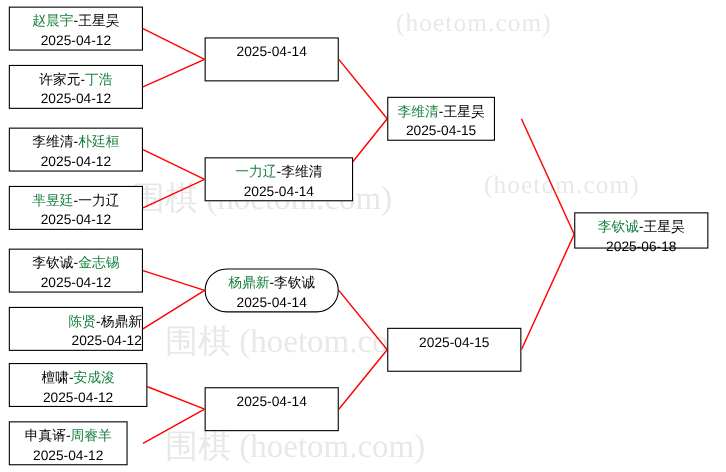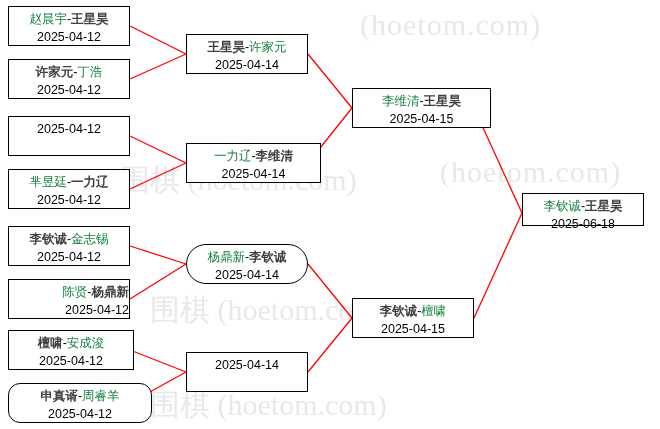--- a/index.html
+++ b/index.html
@@ -19,21 +19,21 @@
   .watermark {
     position: absolute;
     color: #e8e8e8;
     font-family: "Liberation Serif", serif;
     white-space: nowrap;
     pointer-events: none;
     user-select: none;
     z-index: 0;
   }
   .wm-en {
-    font-size: 30px;
+    font-size: 23px;
     letter-spacing: 1px;
   }
   .wm-cn {
     font-size: 30px;
   }
   svg.lines {
     position: absolute;
     left: 0;
     top: 0;
     width: 660px;
@@ -54,21 +54,21 @@
     color: #000000;
   }
   .node .players {
     display: block;
     white-space: nowrap;
   }
   .node .date {
     display: block;
     white-space: nowrap;
   }
-  .win { color: #404040; font-weight: bold; }
+  .win { color: #000000; }
   .lose { color: #15803d; }
   .sep { color: #000000; }
 </style>
 </head>
 <body>
 
 <div id="root">
 
   <div class="watermark wm-en" style="left:360px; top:8px;">(hoetom.com)</div>
   <div class="watermark wm-cn" style="left:120px; top:160px;">围棋 (hoetom.com)</div>
@@ -96,63 +96,62 @@
   <div id="nodes">
       <div class="node" style="left: 8px; top: 6px; width: 122px; height: 40px;">
         <span class="players"><span class="lose">赵晨宇</span><span class="sep">-</span><span class="win">王星昊</span></span>
         <span class="date">2025-04-12</span>
       </div>
       <div class="node" style="left: 8px; top: 59px; width: 122px; height: 40px;">
         <span class="players"><span class="win">许家元</span><span class="sep">-</span><span class="lose">丁浩</span></span>
         <span class="date">2025-04-12</span>
       </div>
       <div class="node" style="left: 8px; top: 116px; width: 122px; height: 40px;">
+        <span class="players"><span class="win">李维清</span><span class="sep">-</span><span class="lose">朴廷桓</span></span>
         <span class="date">2025-04-12</span>
       </div>
       <div class="node" style="left: 8px; top: 169px; width: 122px; height: 40px;">
         <span class="players"><span class="lose">芈昱廷</span><span class="sep">-</span><span class="win">一力辽</span></span>
         <span class="date">2025-04-12</span>
       </div>
       <div class="node" style="left: 8px; top: 226px; width: 122px; height: 40px;">
         <span class="players"><span class="win">李钦诚</span><span class="sep">-</span><span class="lose">金志锡</span></span>
         <span class="date">2025-04-12</span>
       </div>
       <div class="node" style="left: 8px; top: 279px; width: 122px; height: 40px; text-align: right;">
         <span class="players"><span class="lose">陈贤</span><span class="sep">-</span><span class="win">杨鼎新</span></span>
         <span class="date">2025-04-12</span>
       </div>
       <div class="node" style="left: 8px; top: 330px; width: 126px; height: 40px;">
         <span class="players"><span class="win">檀啸</span><span class="sep">-</span><span class="lose">安成浚</span></span>
         <span class="date">2025-04-12</span>
       </div>
-      <div class="node" style="left: 8px; top: 383px; width: 144px; height: 40px; border-radius: 12px;">
+      <div class="node" style="left: 8px; top: 383px; width: 108px; height: 40px;">
         <span class="players"><span class="win">申真谞</span><span class="sep">-</span><span class="lose">周睿羊</span></span>
         <span class="date">2025-04-12</span>
       </div>
       <div class="node" style="left: 186px; top: 34px; width: 122px; height: 40px;">
-        <span class="players"><span class="win">王星昊</span><span class="sep">-</span><span class="lose">许家元</span></span>
         <span class="date">2025-04-14</span>
       </div>
       <div class="node" style="left: 186px; top: 143px; width: 135px; height: 40px;">
         <span class="players"><span class="lose">一力辽</span><span class="sep">-</span><span class="win">李维清</span></span>
         <span class="date">2025-04-14</span>
       </div>
       <div class="node" style="left: 186px; top: 244px; width: 122px; height: 40px; border-radius: 20px;">
         <span class="players"><span class="lose">杨鼎新</span><span class="sep">-</span><span class="win">李钦诚</span></span>
         <span class="date">2025-04-14</span>
       </div>
       <div class="node" style="left: 186px; top: 352px; width: 122px; height: 40px;">
         <span class="date">2025-04-14</span>
       </div>
-      <div class="node" style="left: 352px; top: 88px; width: 139px; height: 40px;">
+      <div class="node" style="left: 352px; top: 88px; width: 98px; height: 40px;">
         <span class="players"><span class="lose">李维清</span><span class="sep">-</span><span class="win">王星昊</span></span>
         <span class="date">2025-04-15</span>
       </div>
       <div class="node" style="left: 352px; top: 298px; width: 122px; height: 40px;">
-        <span class="players"><span class="win">李钦诚</span><span class="sep">-</span><span class="lose">檀啸</span></span>
         <span class="date">2025-04-15</span>
       </div>
       <div class="node" style="left: 522px; top: 193px; width: 122px; height: 33px;">
         <span class="players"><span class="lose">李钦诚</span><span class="sep">-</span><span class="win">王星昊</span></span>
         <span class="date">2025-06-18</span>
       </div>
     </div>
 </div>
 
 </body></html>

